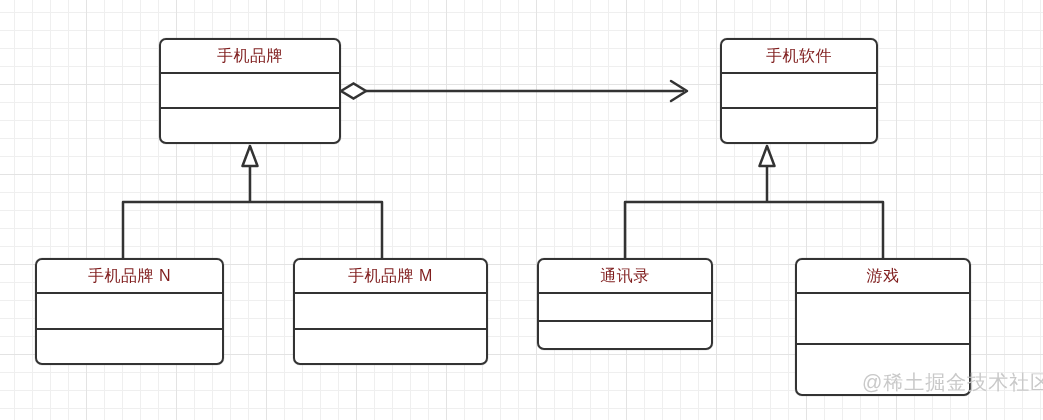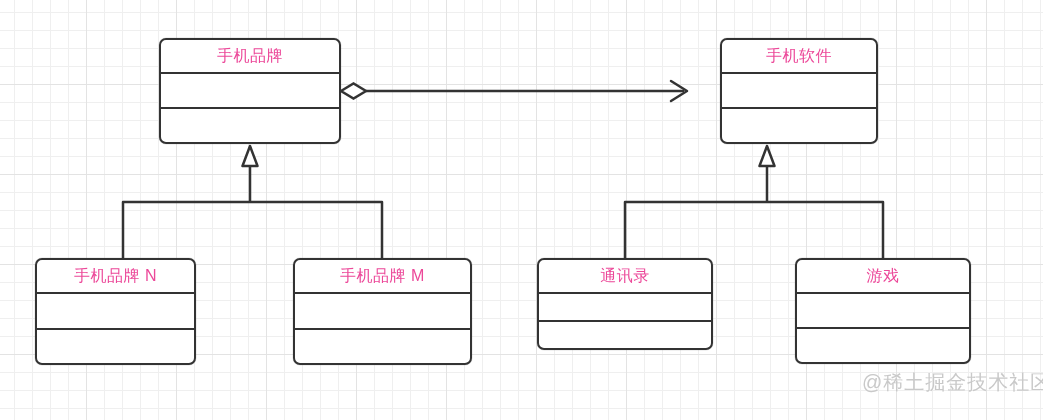--- a/index.html
+++ b/index.html
@@ -39,21 +39,21 @@
     border-radius: 7px;
     box-shadow: 0 0 0 0.5px rgba(51,51,51,0.15);
   }
   .uml-class .title {
     flex: 0 0 32px;
     display: flex;
     align-items: center;
     justify-content: center;
     font-size: 16px;
     font-weight: 500;
-    color: #ec4899;
+    color: #7f1d1d;
     letter-spacing: 0.5px;
   }
   .uml-class .compartment {
     flex: 1 1 auto;
     border-top: 2.5px solid #333333;
   }
   .watermark {
     position: absolute;
     left: 862px;
     top: 369px;
@@ -94,39 +94,39 @@
     <div class="compartment"></div>
     <div class="compartment"></div>
   </div>
 
   <div class="uml-class" style="left:688px; top:38px; width:158px; height:106px;margin-left:32px;">
     <div class="title">手机软件</div>
     <div class="compartment"></div>
     <div class="compartment"></div>
   </div>
 
-  <div class="uml-class" style="left:35px; top:258px; width:161px; height:107px;">
+  <div class="uml-class" style="left:35px; top:258px; width:189px; height:107px;">
     <div class="title">手机品牌 N</div>
     <div class="compartment"></div>
     <div class="compartment"></div>
   </div>
 
-  <div class="uml-class" style="left:293px; top:258px; width:179px; height:107px;">
+  <div class="uml-class" style="left:293px; top:258px; width:195px; height:107px;">
     <div class="title">手机品牌 M</div>
     <div class="compartment"></div>
     <div class="compartment"></div>
   </div>
 
   <div class="uml-class" style="left:537px; top:258px; width:176px; height:92px;">
     <div class="title">通讯录</div>
     <div class="compartment"></div>
     <div class="compartment"></div>
   </div>
 
-  <div class="uml-class" style="left:795px; top:258px; width:176px; height:106px;">
+  <div class="uml-class" style="left:795px; top:258px; width:176px; height:138px;">
     <div class="title">游戏</div>
     <div class="compartment"></div>
     <div class="compartment"></div>
   </div>
 
   <div class="watermark">@稀土掘金技术社区</div>
 
 </div>
 
 </body></html>

